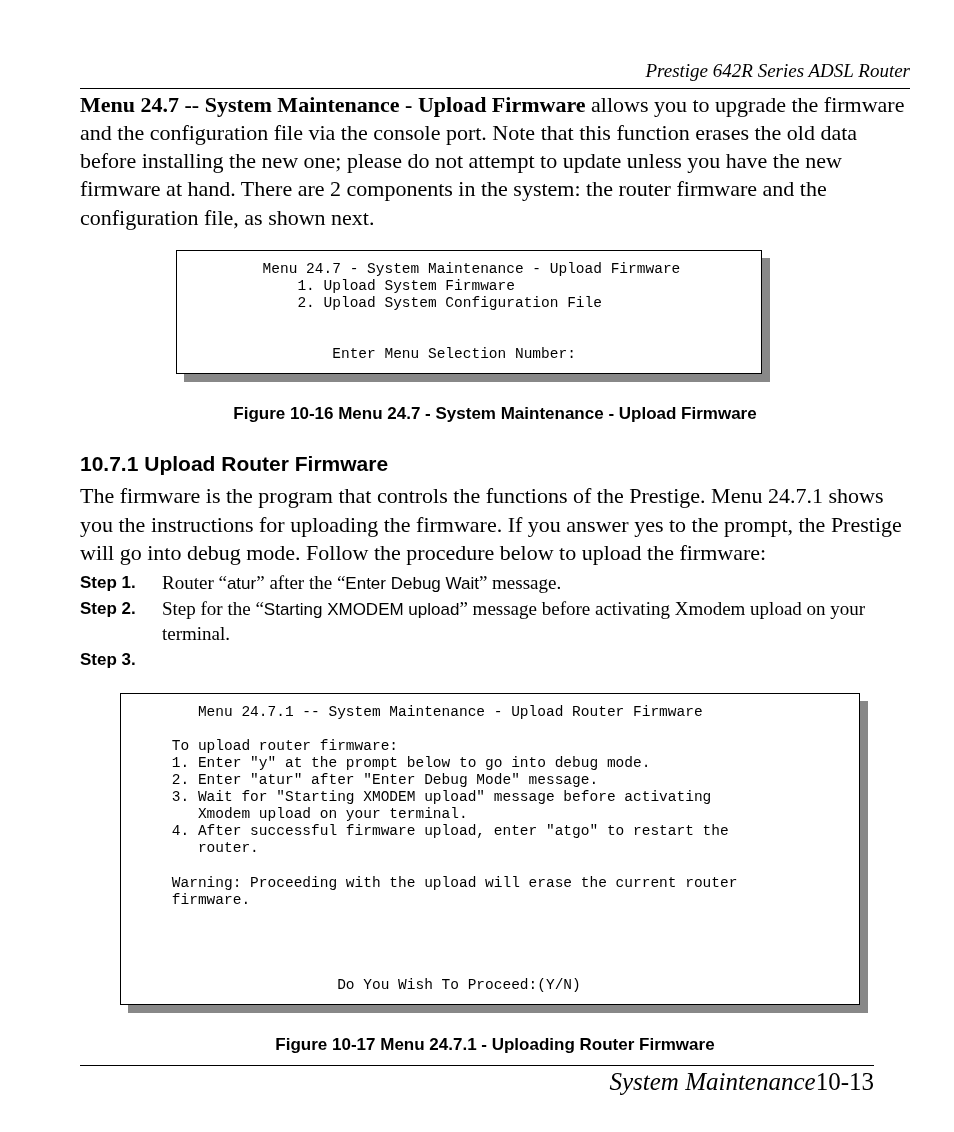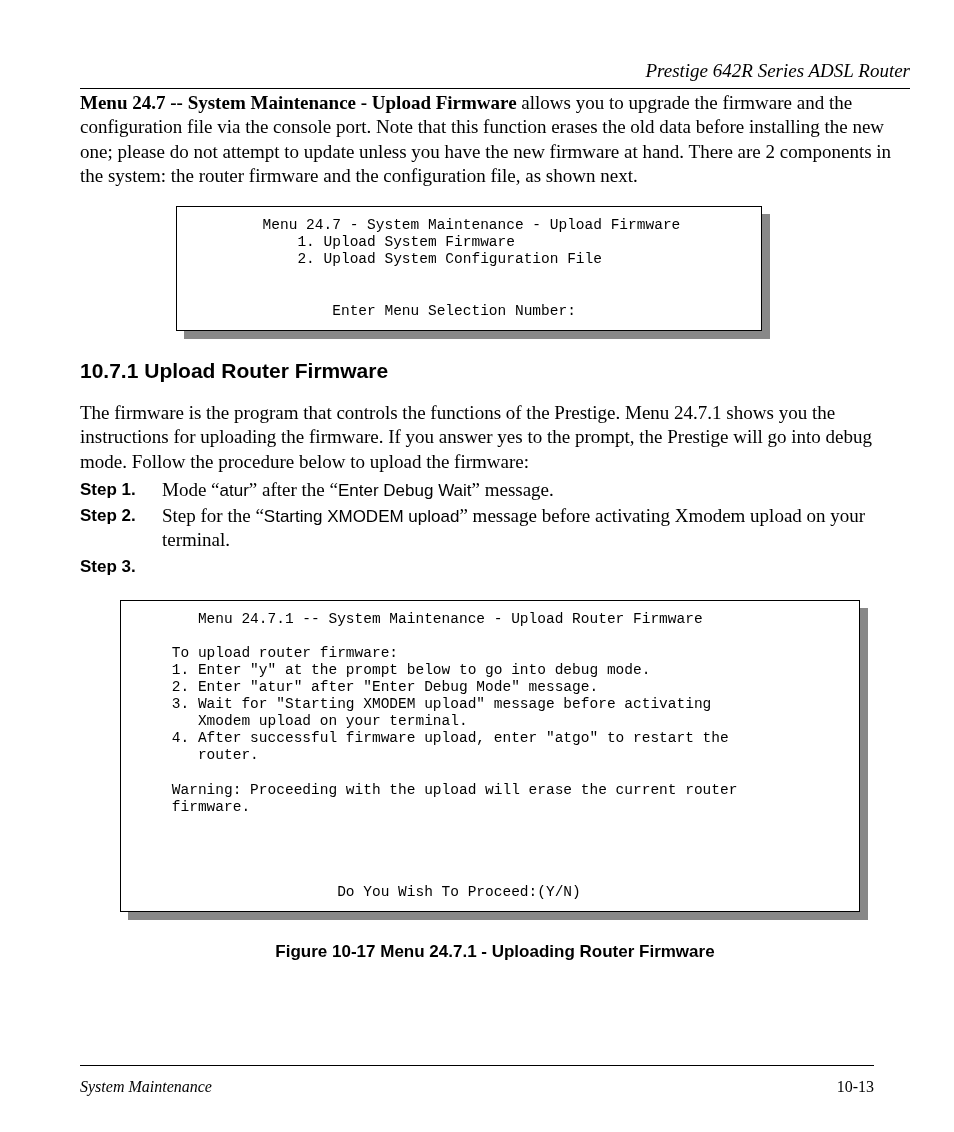--- a/index.html
+++ b/index.html
@@ -31,24 +31,24 @@
     font-weight: bold;
     font-size: 26px;
     margin-top: 42px;
     margin-bottom: 4px;
   }
   .h2 {
     font-family: Arial, Helvetica, sans-serif;
     font-weight: bold;
     font-size: 21px;
     margin-top: 28px;
-    margin-bottom: 18px;
+    margin-bottom: 6px;
   }
   .body-text {
-    font-size: 19px;
+    font-size: 22px;
     line-height: 1.28;
     margin: 2px 0 4px 0;
   }
   .body-text .bold {
     font-weight: bold;
   }
   .mono {
     font-family: Liberation Sans, sans-serif;
     font-size: 17px;
   }
@@ -118,22 +118,22 @@
     left: 80px;
     right: 80px;
     bottom: 66px;
   }
   .footer {
     position: absolute;
     left: 80px;
     right: 80px;
     bottom: 36px;
     display: flex;
-    justify-content: space-between;
-    font-size: 16px;
+    justify-content: flex-end;
+    font-size: 25px;
   }
   .footer-left {
     font-style: italic;
     font-family: "Times New Roman", Times, serif;
   }
   .footer-right {
     font-family: "Times New Roman", Times, serif;
   }
 </style>
 </head>
@@ -154,29 +154,30 @@
   <div class="terminal-wrap terminal-small">
     <div class="terminal-shadow"></div>
     <div class="terminal">        Menu 24.7 - System Maintenance - Upload Firmware
             1. Upload System Firmware
             2. Upload System Configuration File
 
 
                 Enter Menu Selection Number:</div>
   </div>
 
+  <div class="caption">Figure 10-16    Menu 24.7 - System Maintenance - Upload Firmware</div>
 
   <div class="h2">10.7.1 Upload Router Firmware</div>
 
   <p class="body-text">The firmware is the program that controls the functions of the Prestige.  Menu 24.7.1 shows you the instructions for uploading the firmware. If you answer yes to the prompt, the Prestige will go into debug mode.  Follow the procedure below to upload the firmware:</p>
 
   <div class="steps">
     <div class="step-row">
       <div class="step-label">Step 1.</div>
-      <div class="step-body"><span>Mode “</span><span class="mono">atur</span><span>” after the “</span><span class="mono">Enter Debug Wait</span><span>” message.</span></div>
+      <div class="step-body"><span>Router “</span><span class="mono">atur</span><span>” after the “</span><span class="mono">Enter Debug Wait</span><span>” message.</span></div>
     </div>
     <div class="step-row">
       <div class="step-label">Step 2.</div>
       <div class="step-body"><span>Step for the “</span><span class="mono">Starting XMODEM upload</span><span>” message before activating Xmodem upload on your terminal.</span><span class="mono"></span><span></span></div>
     </div>
     <div class="step-row">
       <div class="step-label">Step 3.</div>
     </div>
   </div>
 

